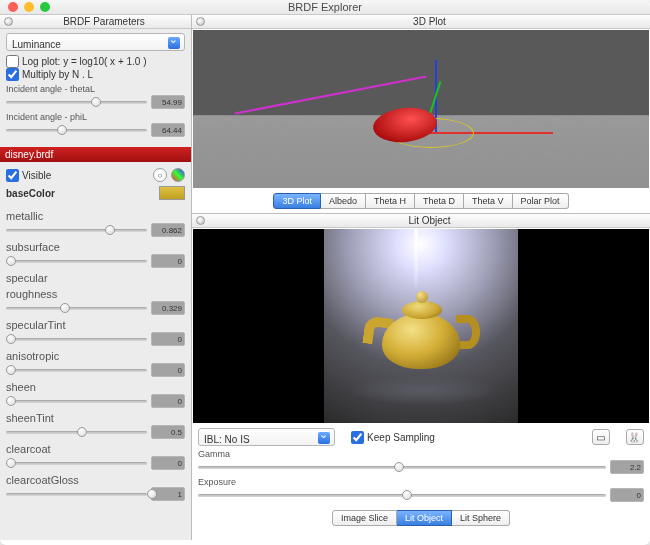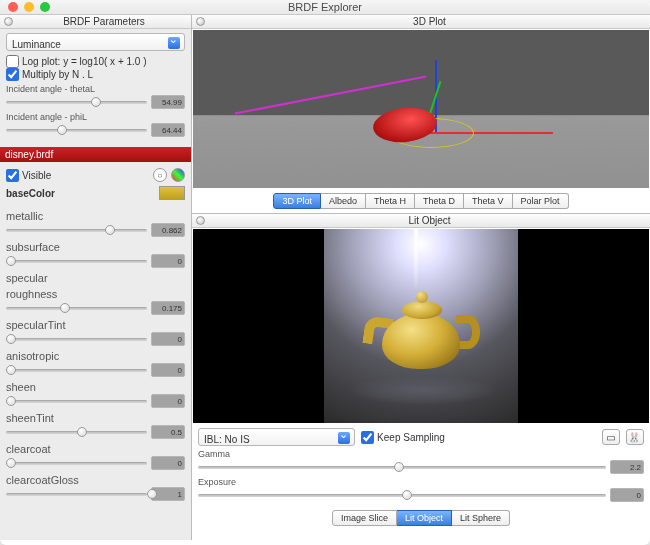--- a/index.html
+++ b/index.html
@@ -41,21 +41,21 @@
 .tabs{display:flex;justify-content:center;padding:4px;gap:0}
 .tab{padding:2px 8px;background:linear-gradient(#fff,#eee);border:1px solid #aaa;font-size:9px;cursor:pointer}
 .tab+.tab{border-left:none}
 .tab:first-child{border-radius:3px 0 0 3px}
 .tab:last-child{border-radius:0 3px 3px 0}
 .tab.active{background:linear-gradient(#7ab4ff,#3a7fe0);color:#fff;border-color:#2a5fb0}
 .botpane{flex:1;display:flex;flex-direction:column}
 .renderview{height:194px;background:#000;display:flex;align-items:center;justify-content:center;margin:1px;overflow:hidden}
 .renderimg{width:194px;height:194px;background:radial-gradient(circle at 50% 8%,#fff 0%,#e0e0ff 12%,#a0a0b8 35%,#56565e 60%,#2a2a2a 100%);position:relative}
 .controls{padding:4px 6px}
-.ctrlrow{display:flex;align-items:center;gap:6px;margin-bottom:3px}
+.ctrlrow{display:flex;align-items:center;gap:16px;margin-bottom:3px}
 .iconbtn{width:18px;height:16px;border:1px solid #aaa;border-radius:3px;background:linear-gradient(#fff,#eee);display:flex;align-items:center;justify-content:center;font-size:10px}
 .floor{position:absolute;left:-60px;right:-60px;top:85px;height:200px;background:linear-gradient(#9a9a9a,#8a8a8a);transform:perspective(300px) rotateX(62deg);transform-origin:top;border:1px solid #777}
 .axis{position:absolute}
 .ax-red{top:102px;left:230px;width:130px;height:2px;background:#e03030}
 .ax-blue{top:30px;left:242px;width:2px;height:72px;background:#2040e0}
 .ax-green{top:50px;left:238px;width:2px;height:55px;background:#20c020;transform:rotate(18deg)}
 .ax-mag{top:64px;left:40px;width:195px;height:2px;background:#d030d0;transform:rotate(-11deg)}
 .yellowcirc{position:absolute;top:88px;left:195px;width:86px;height:30px;border:1px solid #d8c820;border-radius:50%}
 .lobe{position:absolute;top:78px;left:180px;width:64px;height:34px;background:radial-gradient(ellipse at 60% 35%,#ff5050,#b01010 70%,#700808);border-radius:50%;transform:rotate(-6deg)}
 .teapot{position:absolute;left:44px;top:60px;width:106px;height:86px}
@@ -156,21 +156,21 @@
         <div class="param">
           <div class="lbl">specular</div>
         </div>
         <div class="param">
           <div class="lbl">roughness</div>
           <div class="sliderrow">
             <div class="slider">
               <div class="track"></div>
               <div class="thumb" style="left:38%"></div>
             </div>
-            <div class="valbox">0.175</div>
+            <div class="valbox">0.329</div>
           </div>
         </div>
         <div class="param">
           <div class="lbl">specularTint</div>
           <div class="sliderrow">
             <div class="slider">
               <div class="track"></div>
               <div class="thumb" style="left:0%"></div>
             </div>
             <div class="valbox">0</div>

